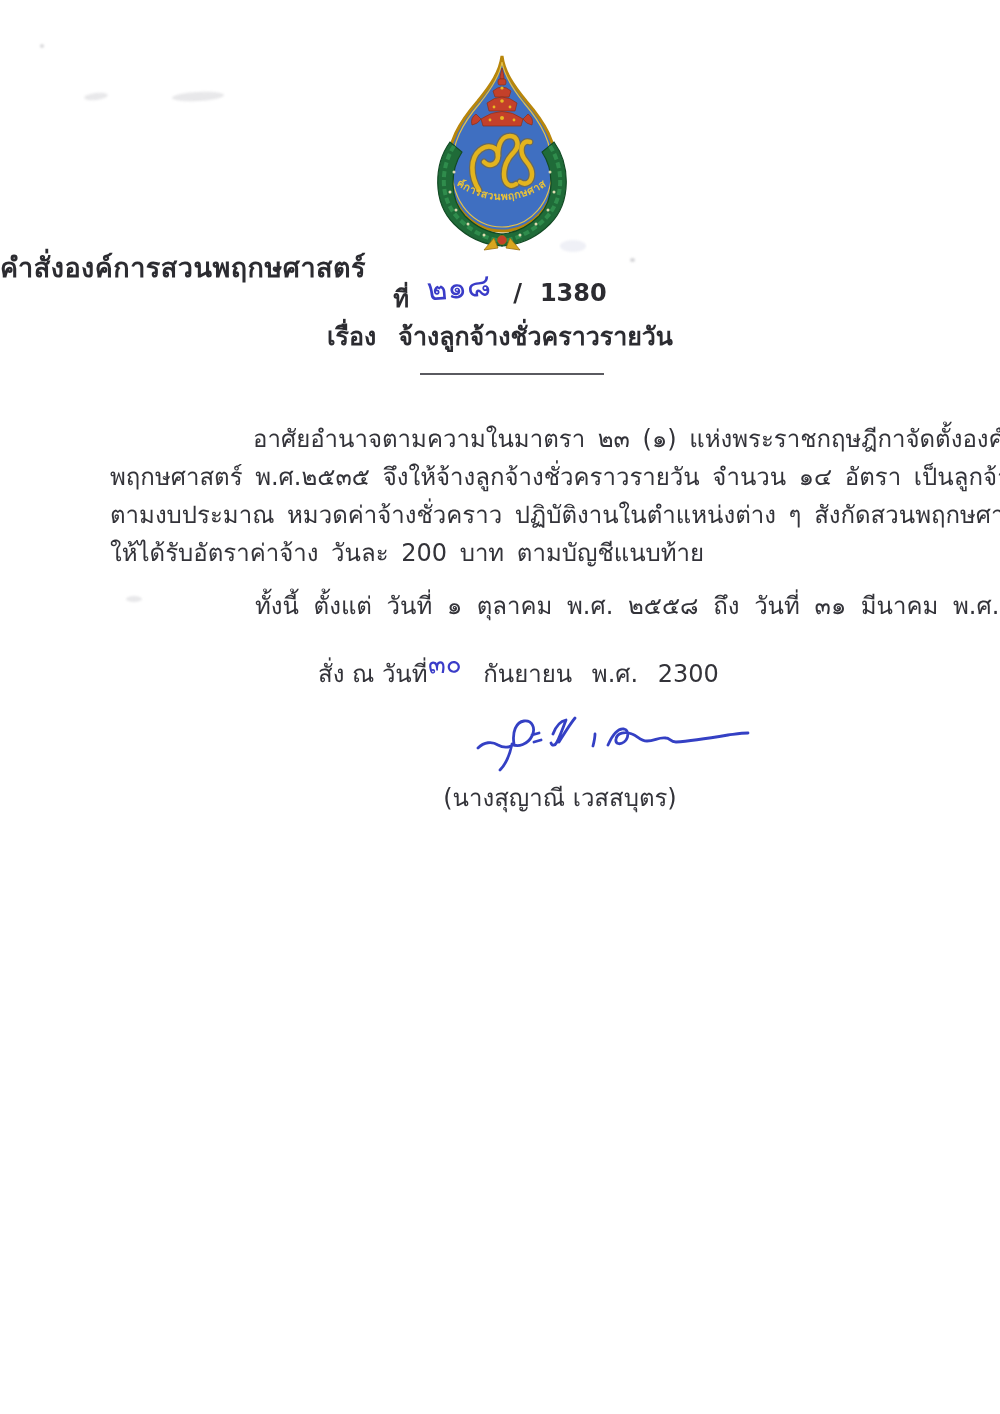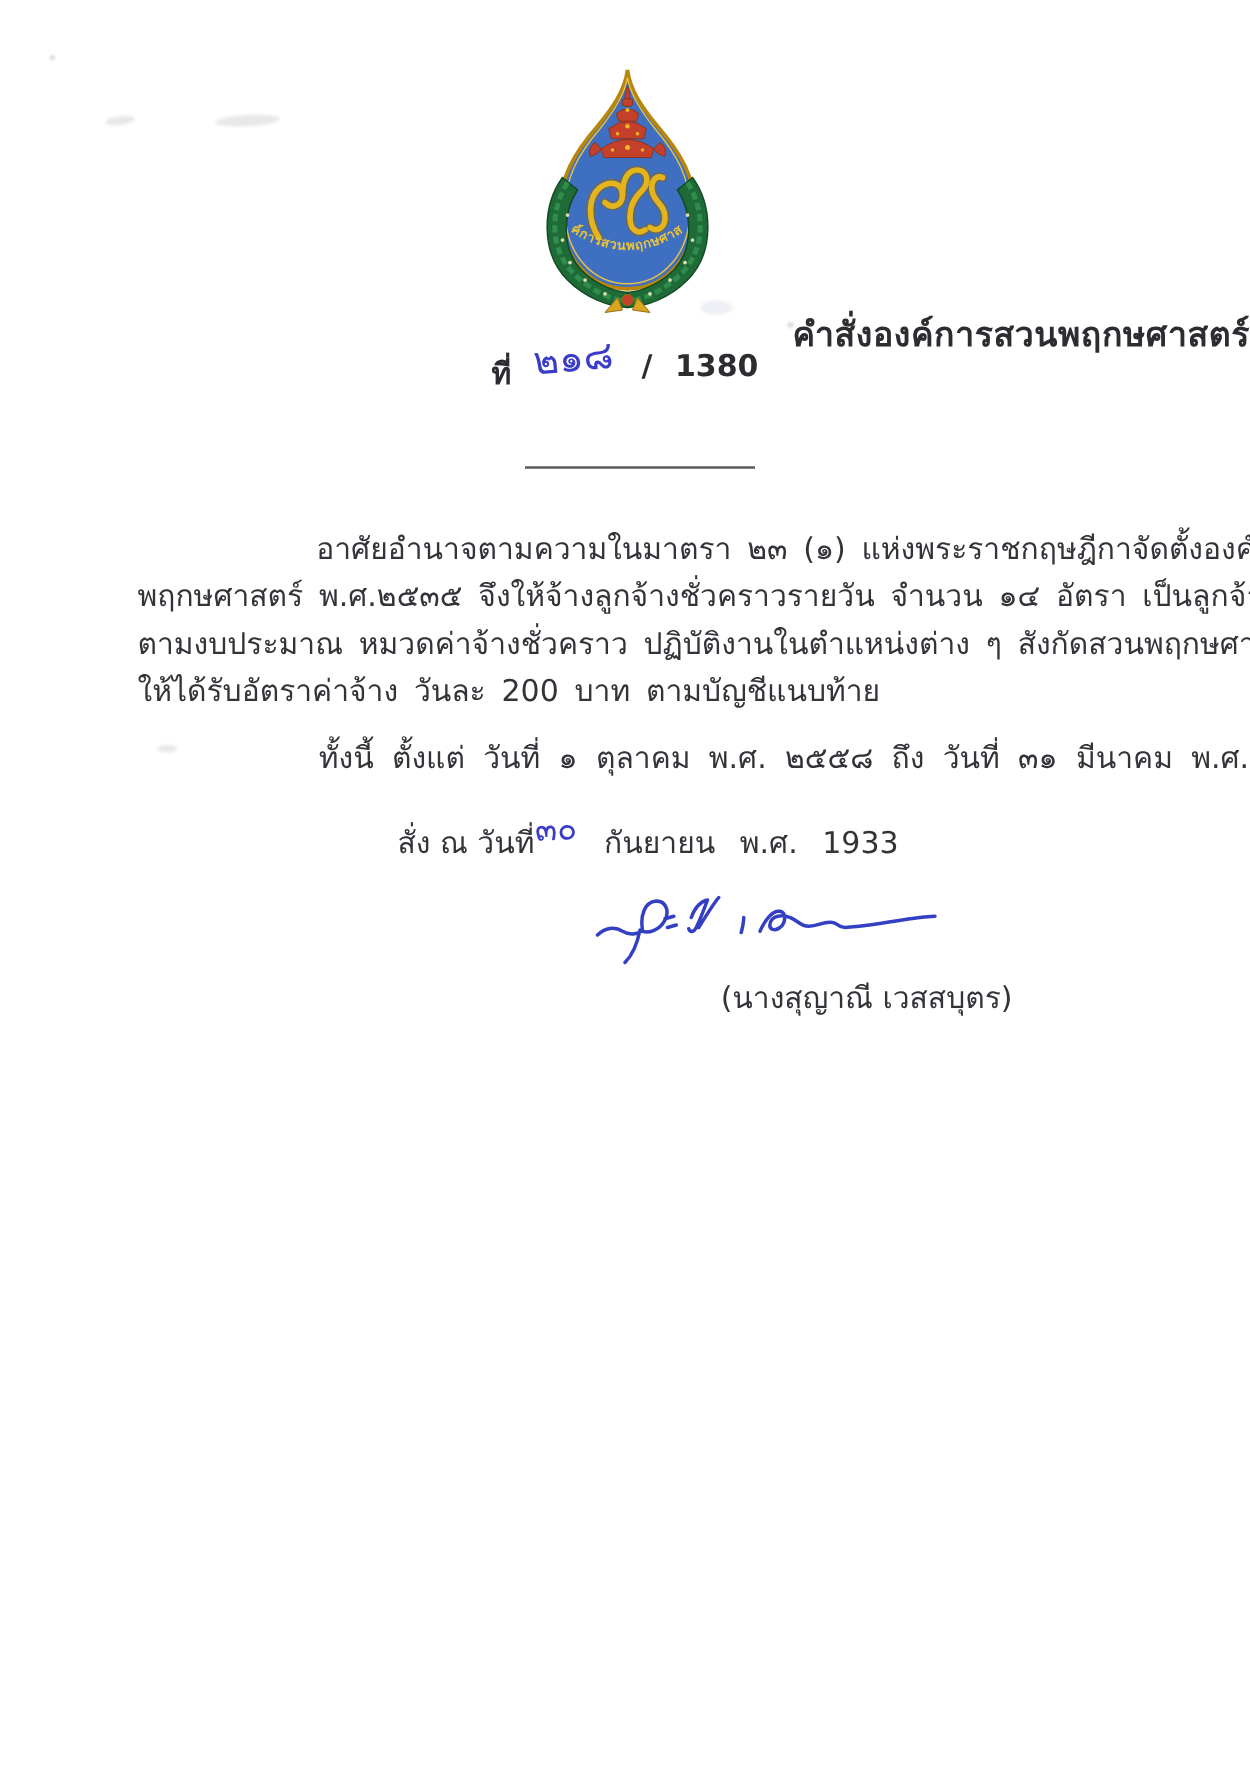--- a/index.html
+++ b/index.html
@@ -6,21 +6,21 @@
   .page{
     position:relative;width:1000px;height:1414px;margin:0 auto;
     background:#ffffff;overflow:hidden;
     font-family:"DejaVu Sans","Liberation Sans",sans-serif;
     color:#34343a;
   }
   
   .emblem{position:absolute;left:424px;top:52px;width:156px;height:200px;}
   
   .doc-title{
-    position:absolute;left:0;top:246px;width:1000px;text-align:right;
+    position:absolute;left:0;top:246px;width:1000px;text-align:left;
     font-size:27px;font-weight:600;letter-spacing:.5px;word-spacing:3px;color:#2c2c31;
   }
   .order-no{
     position:absolute;left:0;top:279px;width:1000px;
     display:flex;justify-content:center;align-items:flex-start;gap:18px;
     font-size:24px;font-weight:600;color:#2c2c31;
   }
   .hand{
     color:#3a3cc8;font-size:31px;line-height:24px;font-weight:500;
     transform:rotate(-5deg) translateY(-4px);display:inline-block;
@@ -50,21 +50,21 @@
   .issued-row{
     position:absolute;left:318px;top:654px;
     display:flex;align-items:flex-start;
     font-size:24px;color:#333339;white-space:nowrap;
   }
   .issued-row .hand{font-size:26px;transform:rotate(-2deg) translateY(-2px);}
   .issued-rest{word-spacing:12px;margin-left:22px;}
   
   .signature{position:absolute;left:440px;top:708px;width:320px;height:75px;}
   .signer{
-    position:absolute;left:310px;top:782px;width:500px;text-align:right;
+    position:absolute;left:310px;top:782px;width:500px;text-align:center;
     font-size:24px;line-height:32px;color:#333339;
   }
   .signer .pos{margin-top:0px;word-spacing:2px;}
   
   .smudge{position:absolute;background:rgba(110,112,122,.16);filter:blur(1.2px);border-radius:50%;}
   .s1{left:84px;top:93px;width:24px;height:7px;transform:rotate(-7deg);}
   .s2{left:172px;top:92px;width:52px;height:9px;transform:rotate(-3deg);}
   .s3{left:40px;top:44px;width:4px;height:4px;background:rgba(100,100,112,.25);}
   .s4{left:126px;top:596px;width:16px;height:6px;}
   .s5{left:630px;top:258px;width:5px;height:4px;background:rgba(100,100,112,.28);}
@@ -158,36 +158,40 @@
 
   <div class="doc-title">คำสั่งองค์การสวนพฤกษศาสตร์</div>
 
   <div class="order-no">
     <span>ที่</span>
     <span class="hand">๒๑๘</span>
     <span class="order-sep">/</span>
     <span>1380</span>
   </div>
 
+  <div class="subject-row">
+    <span>เรื่อง</span>
+    <span>จ้างลูกจ้างชั่วคราวรายวัน</span>
+  </div>
 
   <div class="divider"></div>
 
   <div class="para1">
     <div class="line indent">อาศัยอำนาจตามความในมาตรา ๒๓ (๑) แห่งพระราชกฤษฎีกาจัดตั้งองค์การสวน</div>
     <div class="line">พฤกษศาสตร์ พ.ศ.๒๕๓๕ จึงให้จ้างลูกจ้างชั่วคราวรายวัน จำนวน ๑๔ อัตรา เป็นลูกจ้างชั่วคราวรายวัน</div>
     <div class="line">ตามงบประมาณ หมวดค่าจ้างชั่วคราว ปฏิบัติงานในตำแหน่งต่าง ๆ สังกัดสวนพฤกษศาสตร์ขอนแก่น โดย</div>
     <div class="line">ให้ได้รับอัตราค่าจ้าง วันละ 200 บาท ตามบัญชีแนบท้าย</div>
   </div>
 
   <div class="para2">ทั้งนี้ ตั้งแต่ วันที่ ๑ ตุลาคม พ.ศ. ๒๕๕๘ ถึง วันที่ ๓๑ มีนาคม พ.ศ. ๒๕๕๙</div>
 
   <div class="issued-row">
     <span>สั่ง ณ วันที่</span>
     <span class="hand">๓๐</span>
-    <span class="issued-rest">กันยายน พ.ศ. 1933</span>
+    <span class="issued-rest">กันยายน พ.ศ. 2300</span>
   </div>
 
   <svg class="signature" viewBox="0 0 320 75">
     <path fill="none" stroke="#3440c4" stroke-width="2.8" stroke-linecap="round" stroke-linejoin="round" d="M38,40 C44,34 52,33 58,37 C63,40 70,40 74,36
          C72,24 76,14 84,13 C92,12 96,20 92,28 C88,36 78,40 72,36
          C70,46 66,56 60,62
          M92,27 L99,25 M94,34 L101,32
          M113,26 C116,18 121,13 126,12 C123,20 120,28 117,34 C115,38 112,38 111,35
          M135,10 C130,16 124,26 119,34
          M155,26 C155,30 154,34 153,38

